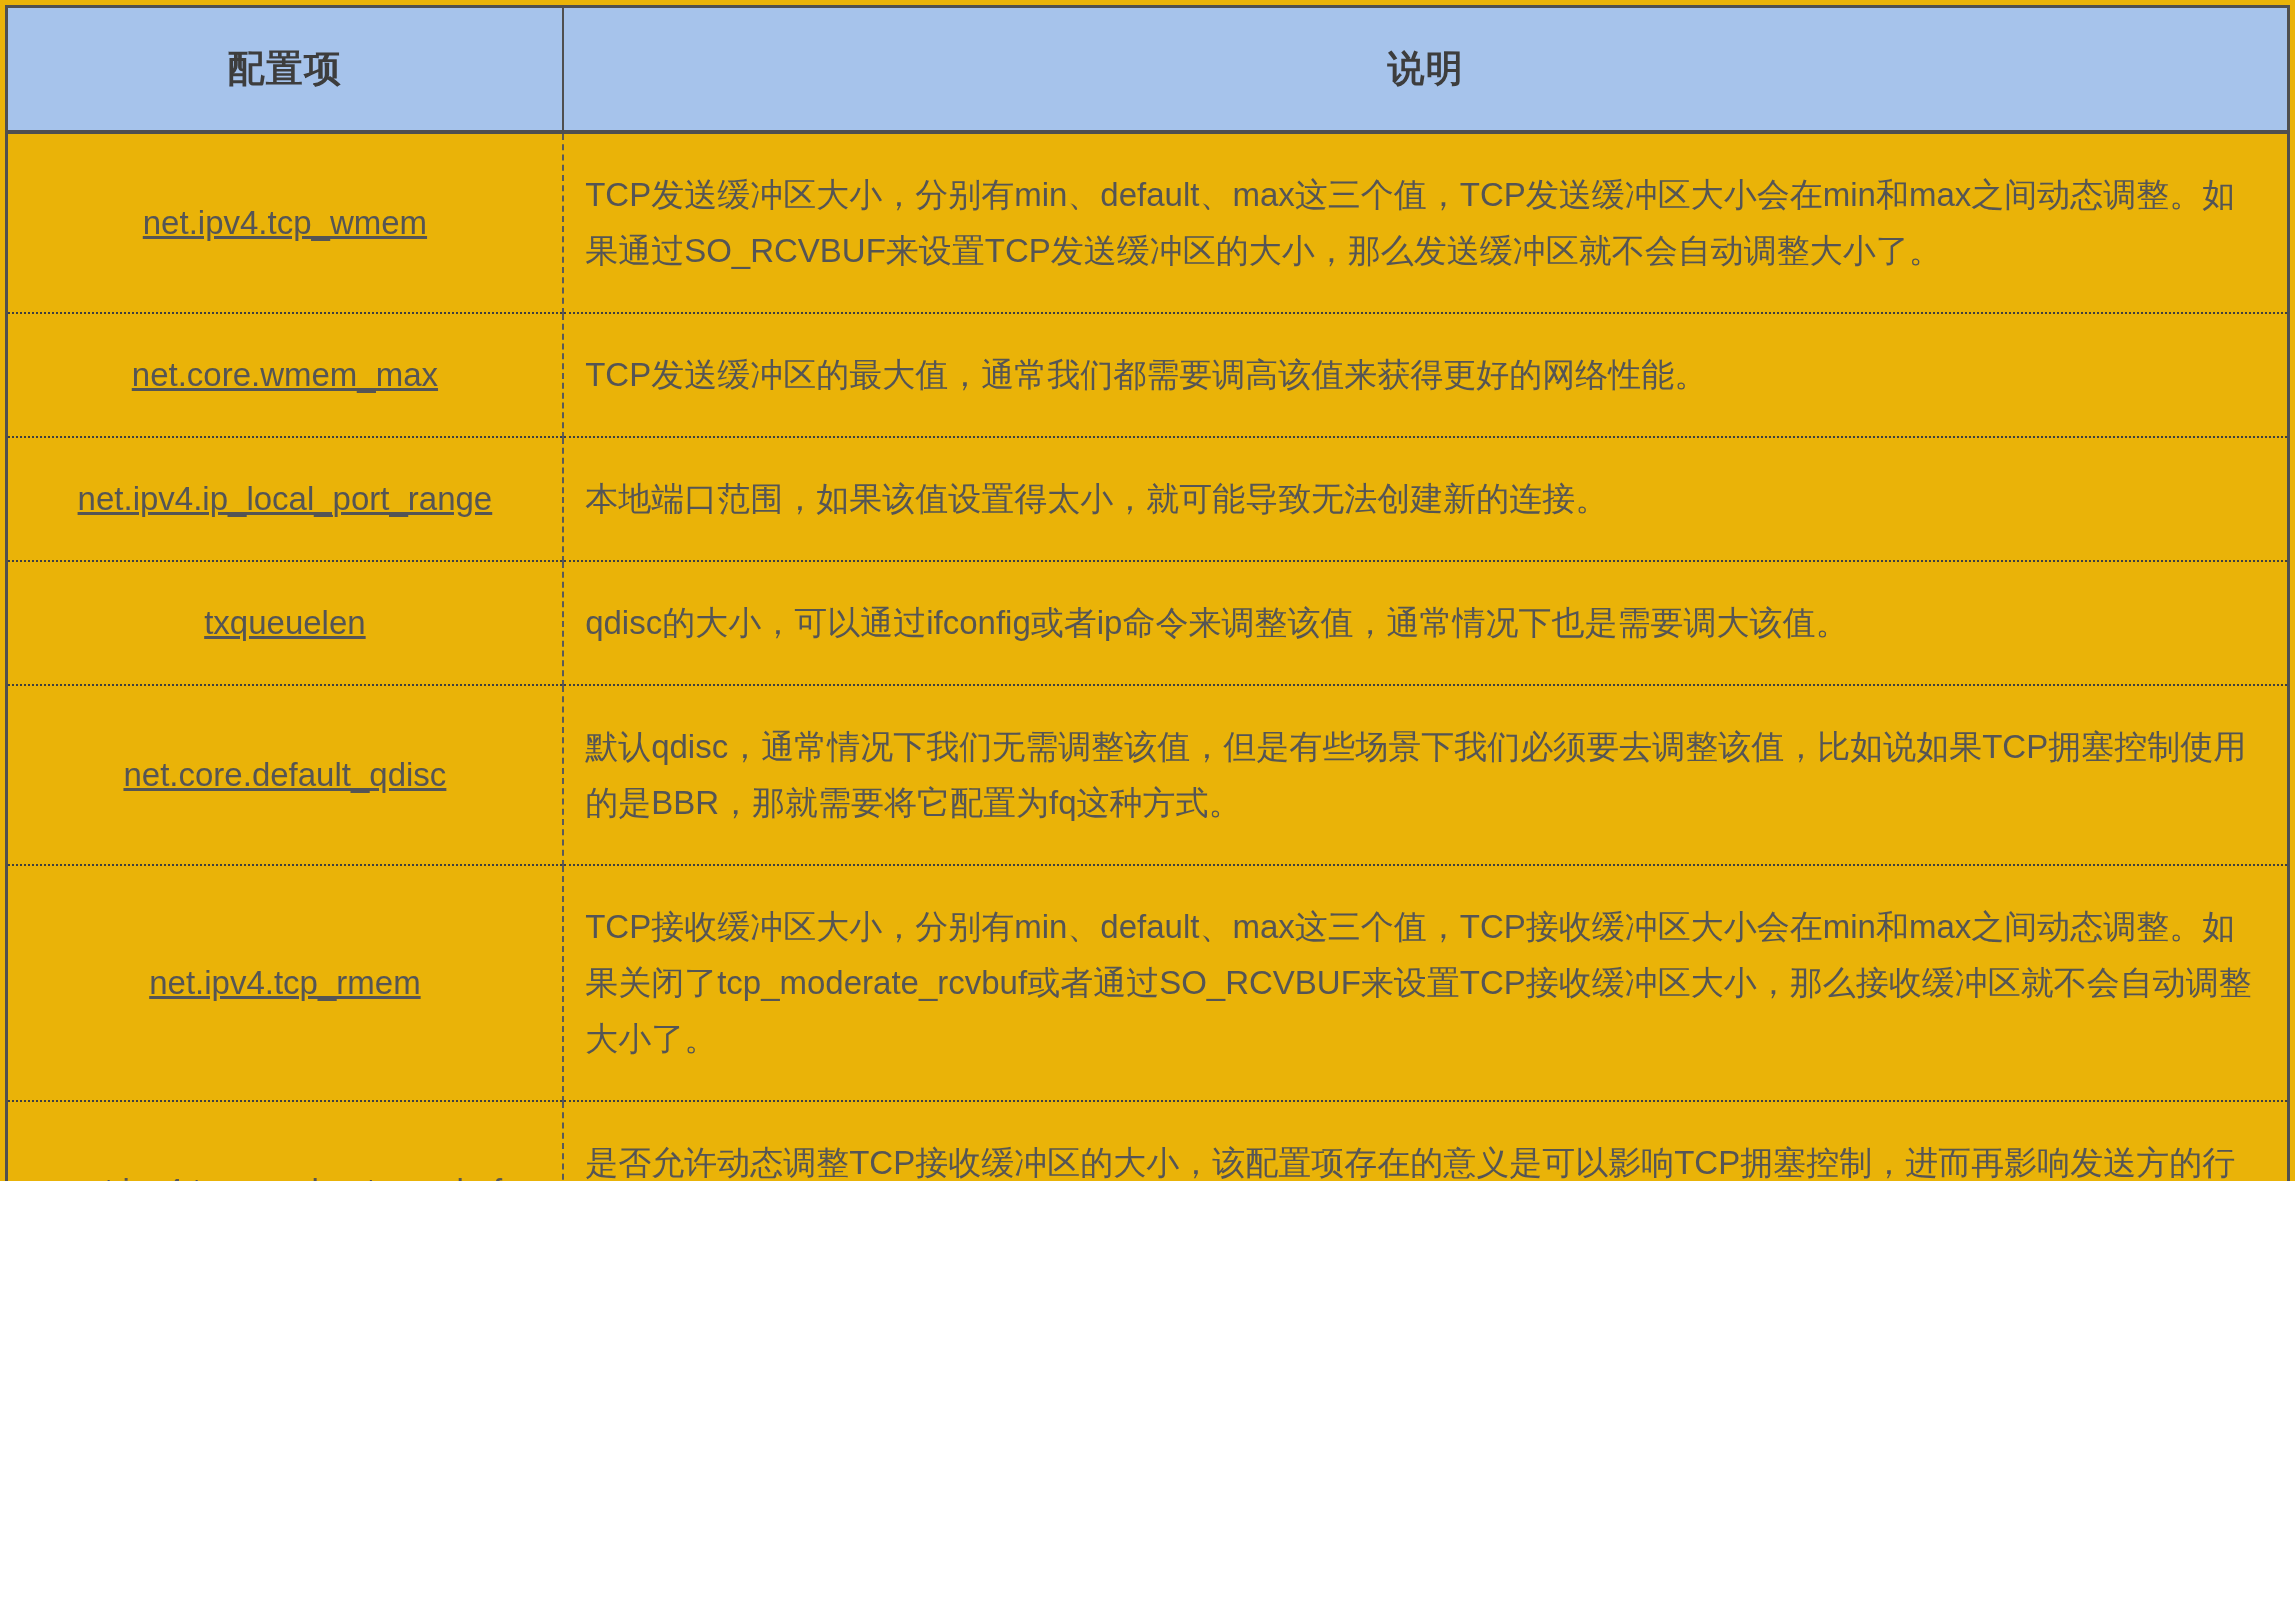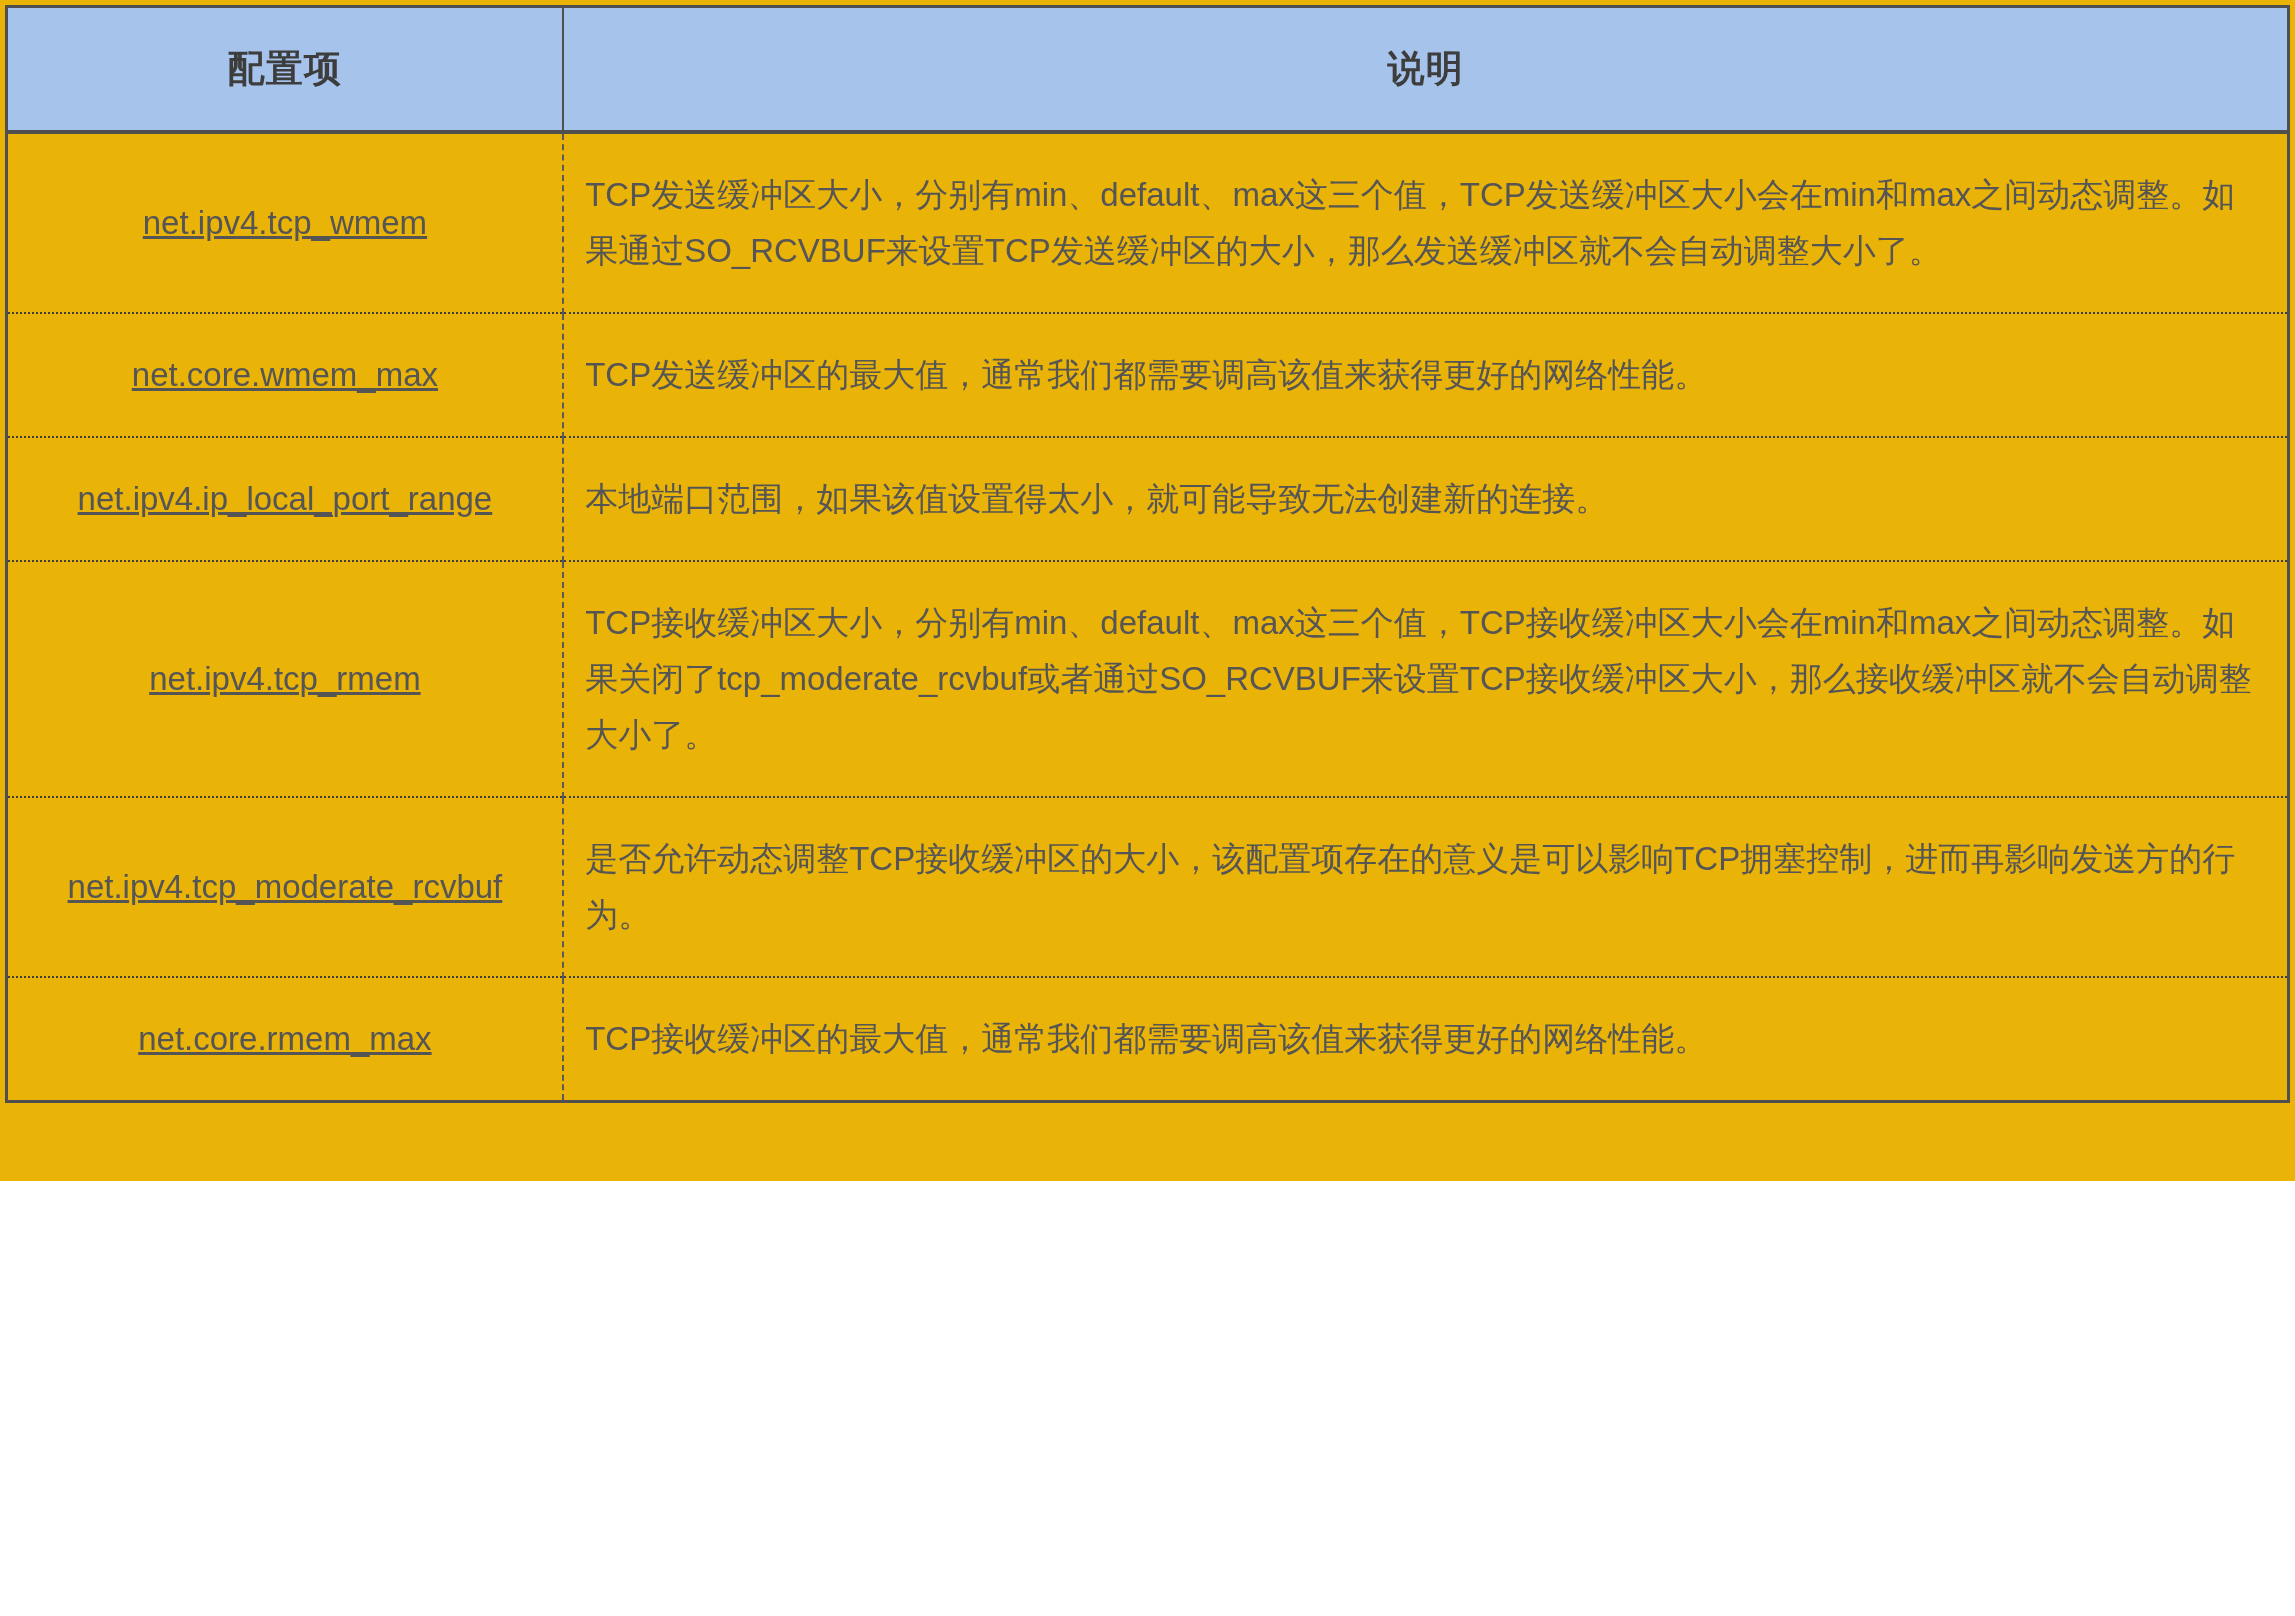--- a/index.html
+++ b/index.html
@@ -81,20 +81,28 @@
       </tr>
       <tr>
         <td class="config-cell">net.core.wmem_max</td>
         <td class="desc-cell">TCP发送缓冲区的最大值，通常我们都需要调高该值来获得更好的网络性能。</td>
       </tr>
       <tr>
         <td class="config-cell">net.ipv4.ip_local_port_range</td>
         <td class="desc-cell">本地端口范围，如果该值设置得太小，就可能导致无法创建新的连接。</td>
       </tr>
       <tr>
+        <td class="config-cell">txqueuelen</td>
+        <td class="desc-cell">qdisc的大小，可以通过ifconfig或者ip命令来调整该值，通常情况下也是需要调大该值。</td>
+      </tr>
+      <tr>
+        <td class="config-cell">net.core.default_qdisc</td>
+        <td class="desc-cell">默认qdisc，通常情况下我们无需调整该值，但是有些场景下我们必须要去调整该值，比如说如果TCP拥塞控制使用的是BBR，那就需要将它配置为fq这种方式。</td>
+      </tr>
+      <tr>
         <td class="config-cell">net.ipv4.tcp_rmem</td>
         <td class="desc-cell">TCP接收缓冲区大小，分别有min、default、max这三个值，TCP接收缓冲区大小会在min和max之间动态调整。如果关闭了tcp_moderate_rcvbuf或者通过SO_RCVBUF来设置TCP接收缓冲区大小，那么接收缓冲区就不会自动调整大小了。</td>
       </tr>
       <tr>
         <td class="config-cell">net.ipv4.tcp_moderate_rcvbuf</td>
         <td class="desc-cell">是否允许动态调整TCP接收缓冲区的大小，该配置项存在的意义是可以影响TCP拥塞控制，进而再影响发送方的行为。</td>
       </tr>
       <tr>
         <td class="config-cell">net.core.rmem_max</td>
         <td class="desc-cell">TCP接收缓冲区的最大值，通常我们都需要调高该值来获得更好的网络性能。</td>

